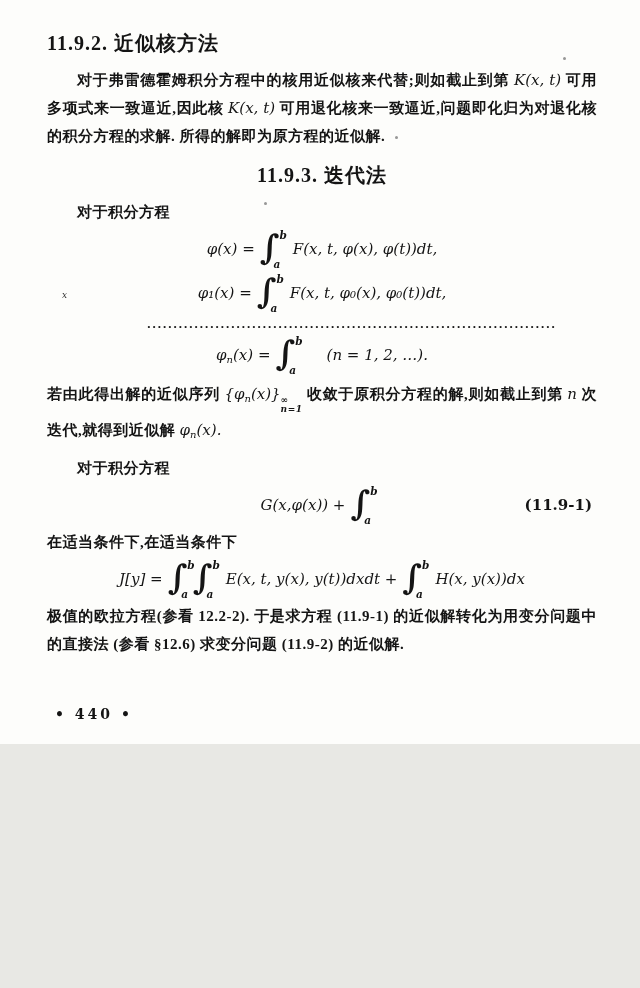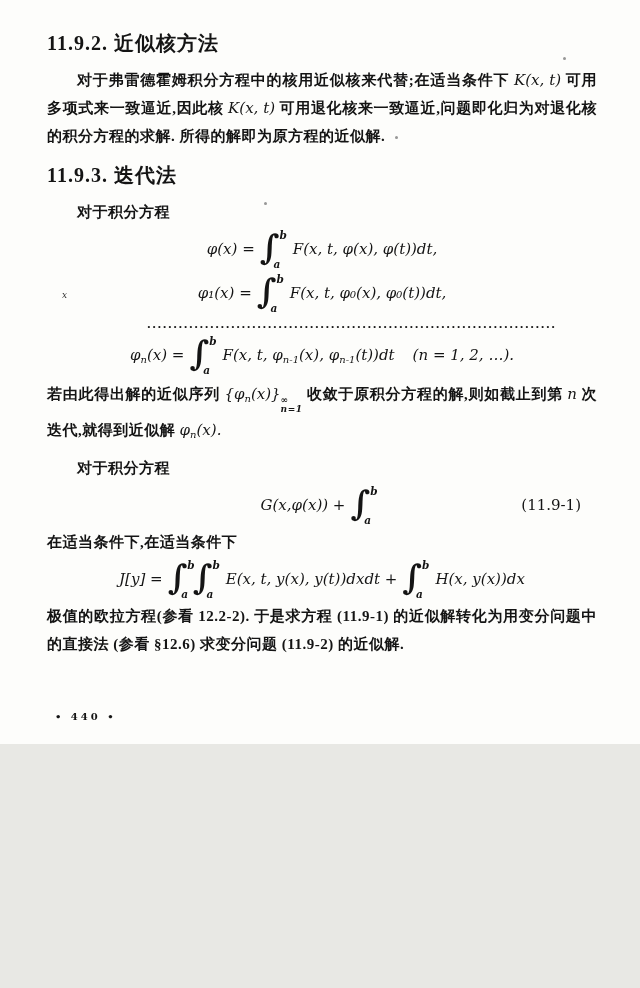--- a/index.html
+++ b/index.html
@@ -15,21 +15,21 @@
     font-family:"Liberation Serif", serif;
   }
   .hd{
     font-size:20px;
     font-weight:bold;
     letter-spacing:1px;
     margin:0;
     line-height:26px;
     font-family:"Liberation Serif", serif;
   }
-  .hd2{margin-top:12px;}
+  .hd2{margin-top:12px;text-align:center;}
   .hd3{margin-top:14px;}
   .cnp{
     font-size:15px;
     line-height:28px;
     font-weight:bold;
     text-align:justify;
     margin:10px 0 0 0;
     letter-spacing:0.5px;
   }
   .indent{text-indent:2em;}
@@ -101,40 +101,40 @@
     font-size:13px;
     line-height:12px;
     height:12px;
     letter-spacing:2px;
     overflow:hidden;
     white-space:nowrap;
     margin:4px 30px 4px 90px;
   }
   .eq-label{
     position:absolute;
-    right:16px;
+    right:5px;
     top:50%;
     transform:translateY(-50%);
     font-family:"DejaVu Serif", serif;
     font-style:normal;
-    font-weight:normal;
+    font-weight:bold;
     font-size:15px;
   }
   .label-line{
     text-align:right;
     font-family:"DejaVu Serif", serif;
     font-weight:bold;
     font-size:15px;
     margin:4px 0 0 0;
   }
   .pagenum{
     position:absolute;
     left:55px;
     bottom:22px;
-    font-size:10px;
+    font-size:14px;
     font-weight:bold;
     letter-spacing:3px;
     font-family:"DejaVu Serif", serif;
   }
   .stray{
     position:absolute;
     left:62px;
     top:290px;
     font-size:9px;
     font-style:italic;
@@ -149,21 +149,21 @@
     opacity:0.55;
   }
 </style>
 </head>
 <body>
 
 <div class="page">
 
   <h2 class="hd">11.9.2. 近似核方法</h2>
 
-  <p class="cnp indent"><span>对于弗雷德霍姆积分方程中的核用近似核来代替;在适当条件下 </span><span class="m">K(x, t)</span><span> 可用多项式来一致逼近,因此核 </span><span class="m">K(x, t)</span><span> 可用退化核来一致逼近,问题即化归为对退化核的积分方程的求解. 所得的解即为原方程的近似解.</span></p>
+  <p class="cnp indent"><span>对于弗雷德霍姆积分方程中的核用近似核来代替;则如截止到第 </span><span class="m">K(x, t)</span><span> 可用多项式来一致逼近,因此核 </span><span class="m">K(x, t)</span><span> 可用退化核来一致逼近,问题即化归为对退化核的积分方程的求解. 所得的解即为原方程的近似解.</span></p>
 
   <h2 class="hd hd2">11.9.3. 迭代法</h2>
 
   <p class="cnp indent">对于积分方程</p>
 
   <div class="eq">
     <span class="m">φ(x) =</span>
     <span class="int">
       <span class="int-sign">∫</span>
       <span class="int-bnd">
@@ -194,21 +194,20 @@
   <div class="eq">
     <span class="m"><span>φ</span><sub class="ms">n</sub><span>(x) =</span></span>
     <span class="int">
       <span class="int-sign">∫</span>
       <span class="int-bnd">
         <span class="bb">b</span>
         <span class="ba">a</span>
       </span>
     </span>
     <span class="eq-gap"></span>
-    <span class="m"><span>F(x, t, φ</span><sub class="ms">n-1</sub><span>(x), φ</span><sub class="ms">n-1</sub><span>(t))dt</span></span>
     <span class="eq-gap-lg"></span>
     <span class="m">(n = 1, 2, …).</span>
   </div>
 
   <p class="cnp" style="margin-top:4px;"><span>若由此得出解的近似序列 </span><span class="m"><span>{φ</span><sub class="ms">n</sub><span>(x)}</span></span><span class="stack">
         <span>∞</span>
         <span>n=1</span>
       </span><span> 收敛于原积分方程的解,则如截止到第 </span><span class="m">n</span><span> 次迭代,就得到近似解 </span><span class="m"><span>φ</span><sub class="ms">n</sub><span>(x).</span></span></p>
 
 

